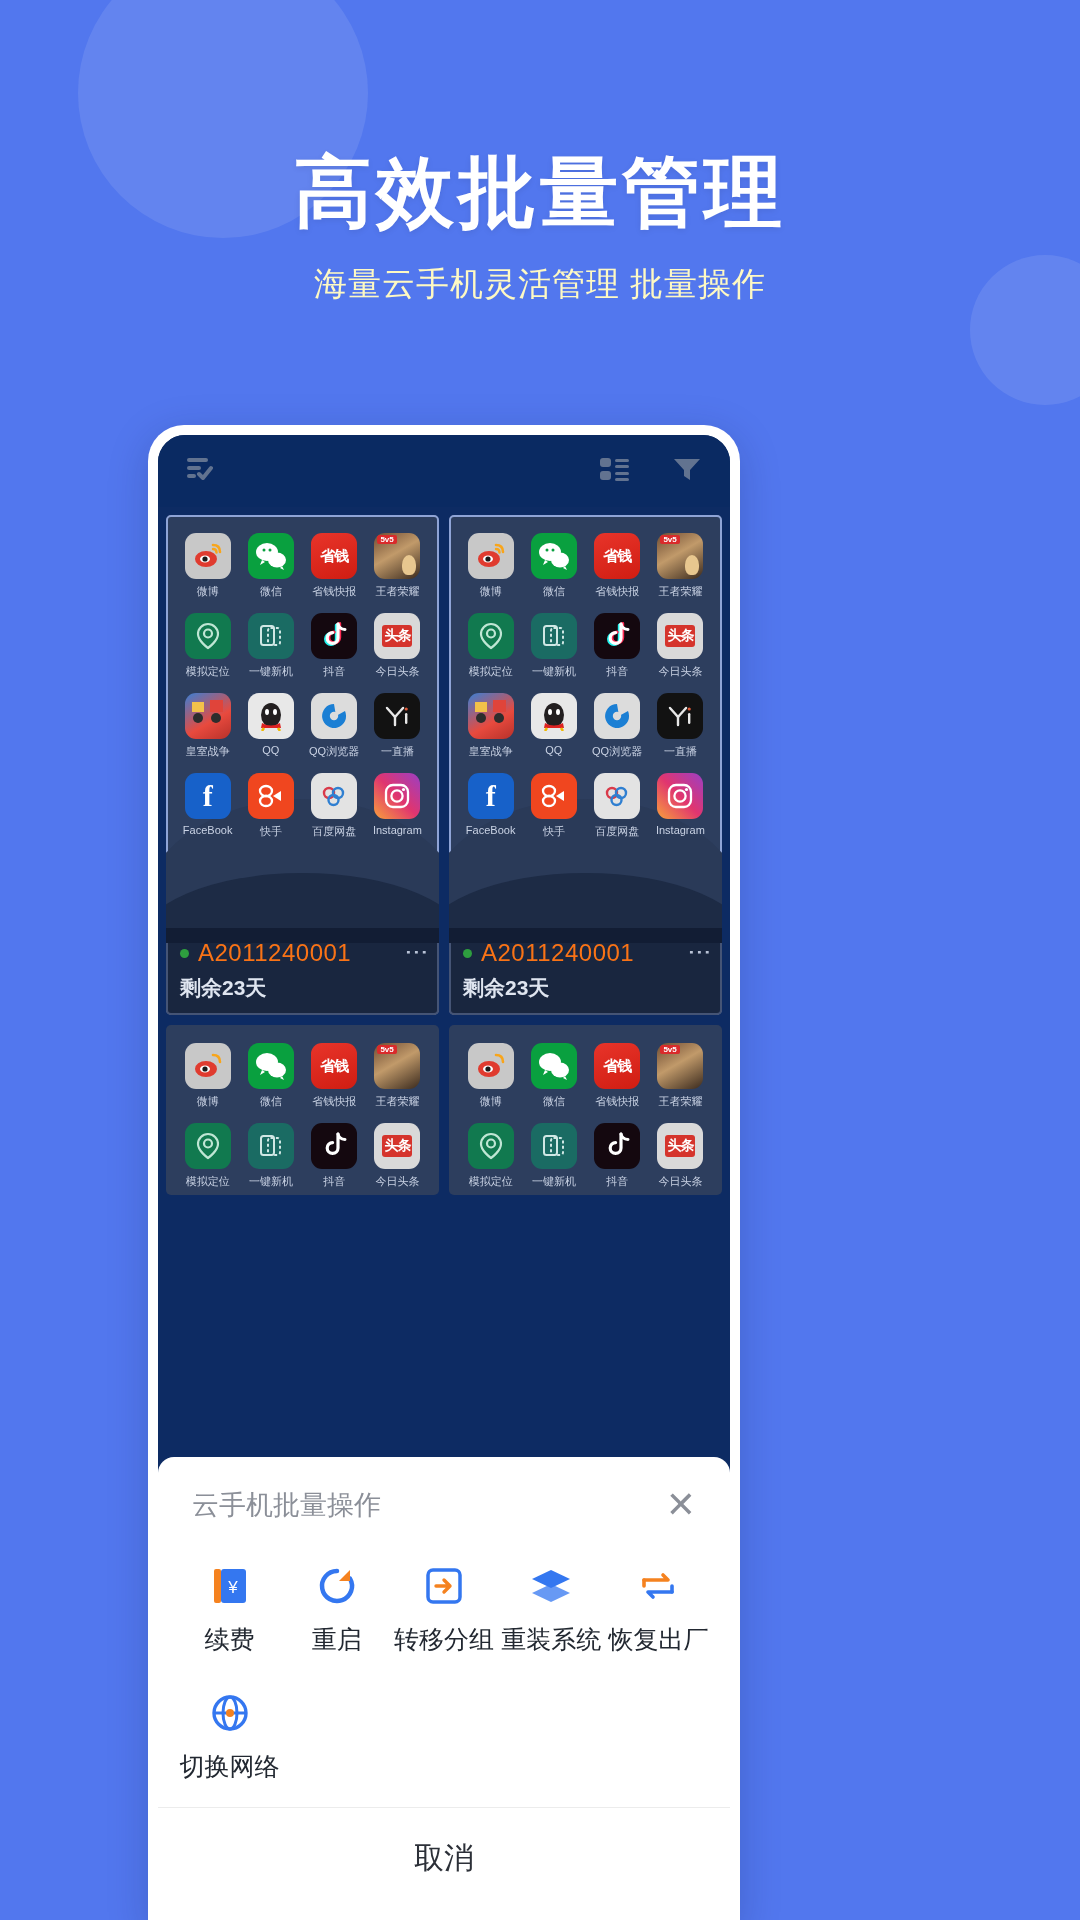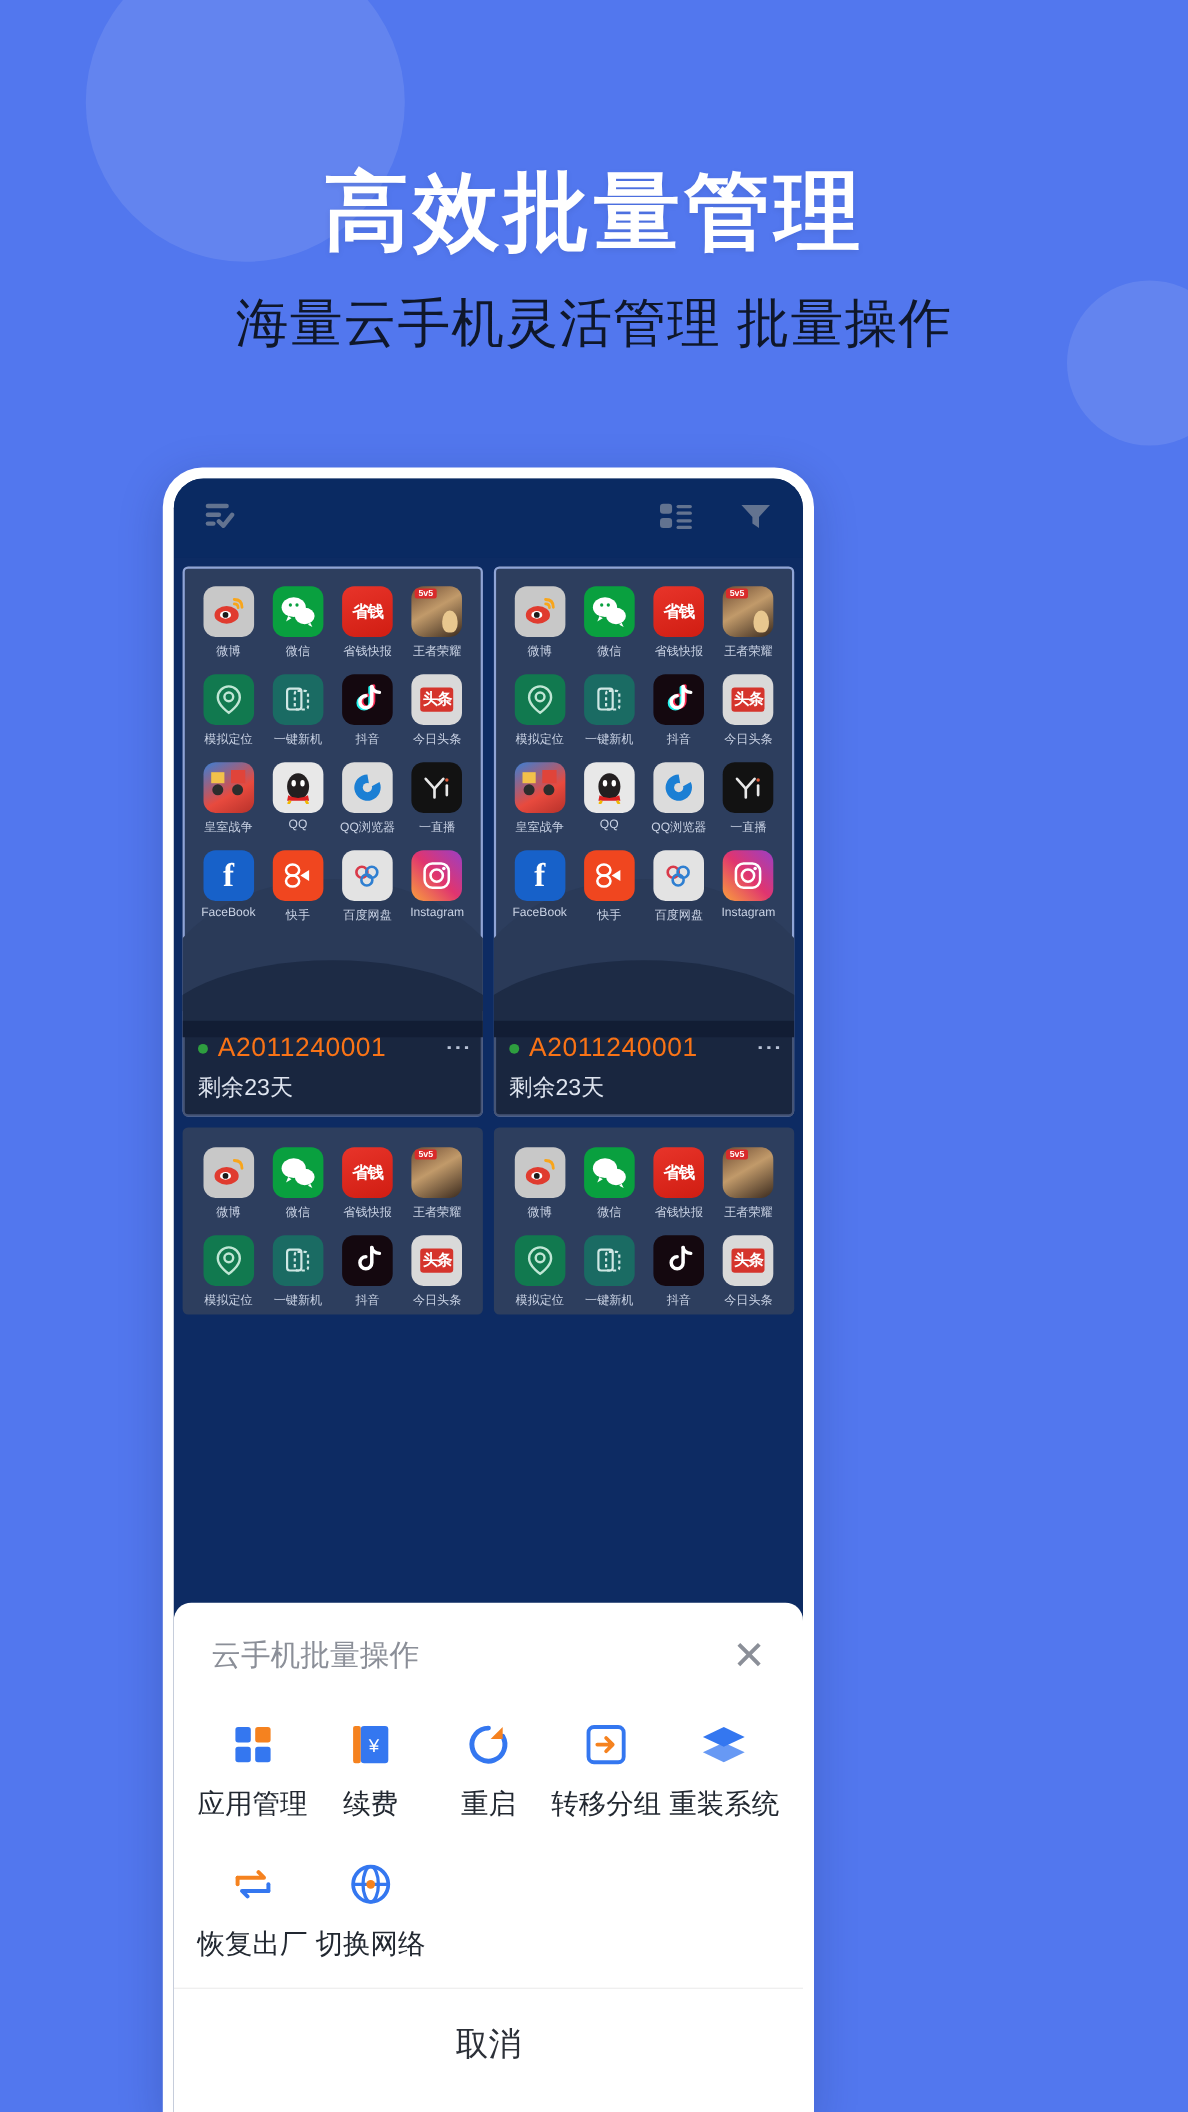--- a/index.html
+++ b/index.html
@@ -32,24 +32,24 @@
   }
   .hero-title {
     font-size: 78px;
     font-weight: bold;
     letter-spacing: 4px;
     line-height: 1.12;
     text-shadow: 0 2px 6px rgba(0,0,0,0.08);
   }
   .hero-sub {
     margin-top: 26px;
-    font-size: 48px;
+    font-size: 33px;
     font-weight: normal;
     letter-spacing: 1px;
-    color: #0f172a;
+    color: #fef9c3;
   }
 
   
   .phone {
     position: absolute;
     left: 148px; top: 425px;
     width: 592px; height: 1500px;
     background: #ffffff;
     border-radius: 36px 36px 0 0;
     padding: 10px 10px 0 10px;
@@ -149,21 +149,21 @@
   .dot {
     width: 9px; height: 9px; border-radius: 50%;
     background: #2e9e3f; margin-right: 9px; flex: none;
   }
   .dev-name { color: #f97316; font-size: 24px; letter-spacing: .5px; }
   .dev-more {
     margin-left: auto; color: #b9c3d6; font-size: 23px;
     line-height: .7; letter-spacing: 0; cursor: pointer;
     writing-mode: vertical-rl; height: 24px;
   }
-  .dev-sub { color: #dfe5f0; font-size: 21px; margin-top: 7px; }
+  .dev-sub { color: #dfe5f0; font-size: 21px; margin-top: 7px; font-weight: bold; }
 
   
   .sheet {
     position: absolute;
     left: 0; right: 0; bottom: 0;
     background: #ffffff;
     border-radius: 16px 16px 0 0;
     z-index: 9;
     padding: 0 0 0 0;
   }
@@ -715,31 +715,20 @@
     </div>
 
     <div class="sheet">
       <div class="sheet-head">
         <span class="sheet-title">云手机批量操作</span>
         <span class="sheet-close">✕</span>
       </div>
 
       <div class="sheet-grid">
 
-        <div class="action">
-          <div class="action-ico">
-            <svg width="40" height="40" viewBox="0 0 40 40">
-              <rect x="4" y="4" width="14" height="14" rx="2.5" fill="#3477f0"></rect>
-              <rect x="22" y="4" width="14" height="14" rx="2.5" fill="#f5821f"></rect>
-              <rect x="4" y="22" width="14" height="14" rx="2.5" fill="#3477f0"></rect>
-              <rect x="22" y="22" width="14" height="14" rx="2.5" fill="#3477f0"></rect>
-            </svg>
-          </div>
-          <div class="action-label">应用管理</div>
-        </div>
 
 
         <div class="action">
           <div class="action-ico">
             <svg width="36" height="40" viewBox="0 0 36 40">
               <rect x="2" y="3" width="7" height="34" rx="2" fill="#f5821f"></rect>
               <rect x="9" y="3" width="25" height="34" rx="3" fill="#3477f0"></rect>
               <text x="21" y="27" font-size="17" font-family="Liberation Sans, sans-serif" fill="#ffffff" text-anchor="middle">¥</text>
             </svg>
           </div>

